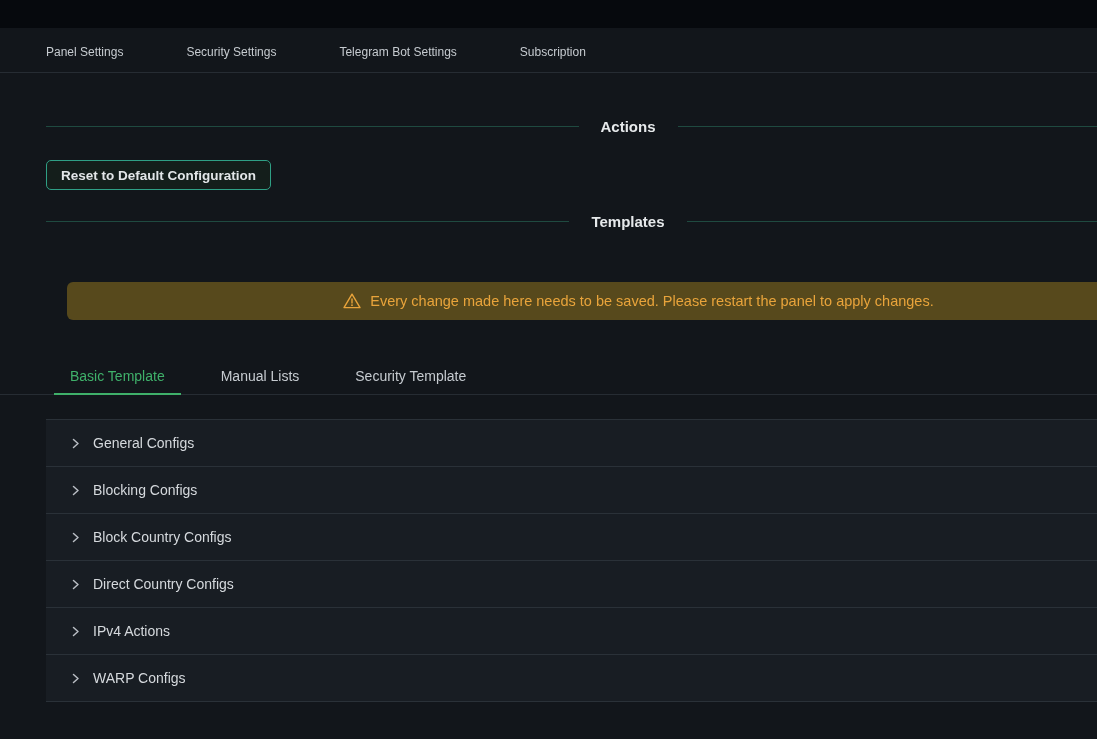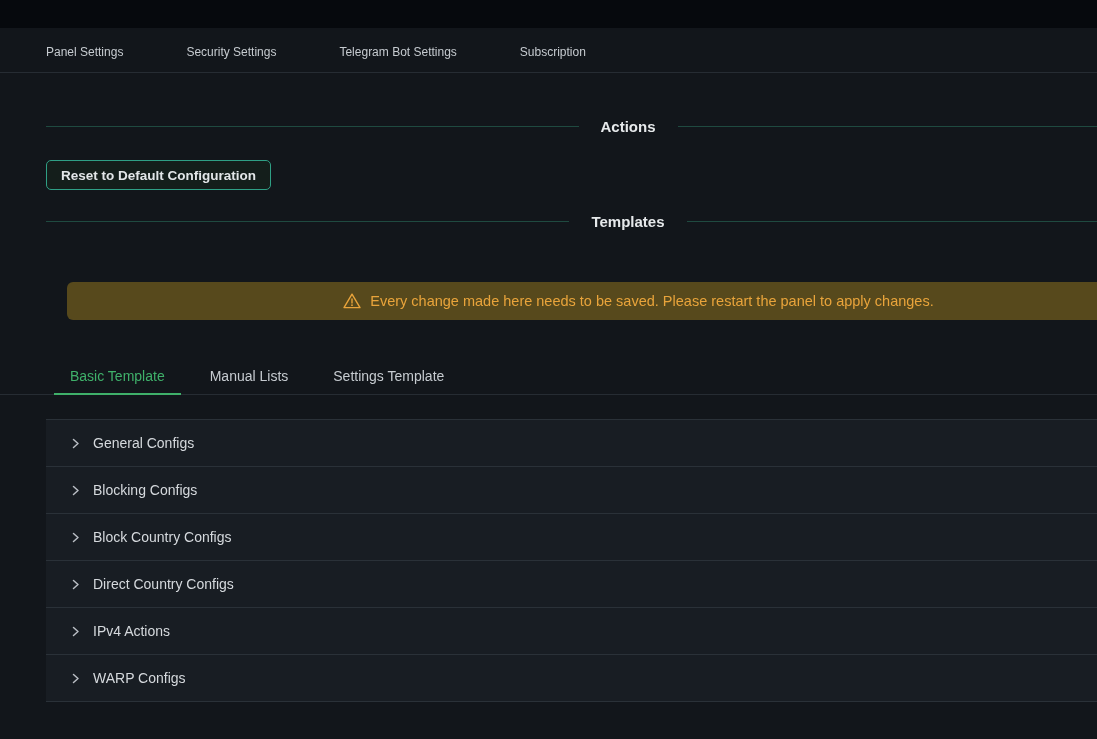--- a/index.html
+++ b/index.html
@@ -101,21 +101,21 @@
     gap: 9px;
     color: #e9a43b;
     font-size: 14.5px;
   }
   .warning-icon { display: inline-flex; flex: none; }
 
   
   .subtabs-bar {
     display: flex;
     align-items: flex-start;
-    gap: 13px;
+    gap: 24px;
     padding-left: 54px;
     margin-top: 37px;
     border-bottom: 1px solid #262c33;
   }
   .subtab {
     padding: 11px 16px 10px 16px;
     font-size: 14px;
     color: #c6cbd0;
     cursor: pointer;
     position: relative;
@@ -180,21 +180,21 @@
       <line x1="9" y1="6" x2="9" y2="10" stroke="#e9a43b" stroke-width="1.4" stroke-linecap="round"></line>
       <circle cx="9" cy="12.2" r="0.9" fill="#e9a43b"></circle>
     </svg>
   </span>
   <span>Every change made here needs to be saved. Please restart the panel to apply changes.</span>
 </div>
 
 <div class="subtabs-bar">
   <div class="subtab active">Basic Template</div>
   <div class="subtab">Manual Lists</div>
-  <div class="subtab">Settings Template</div>
+  <div class="subtab">Security Template</div>
 </div>
 
 <div class="accordion">
   <div class="acc-row">
     <span class="chev">
       <svg width="11" height="11" viewBox="0 0 11 11" fill="none">
           <path d="M3.5 1.5 L8 5.5 L3.5 9.5" stroke="#b9bec4" stroke-width="1.5" stroke-linecap="round" stroke-linejoin="round"></path>
         </svg>
     </span>
     <span class="acc-label">General Configs</span>

